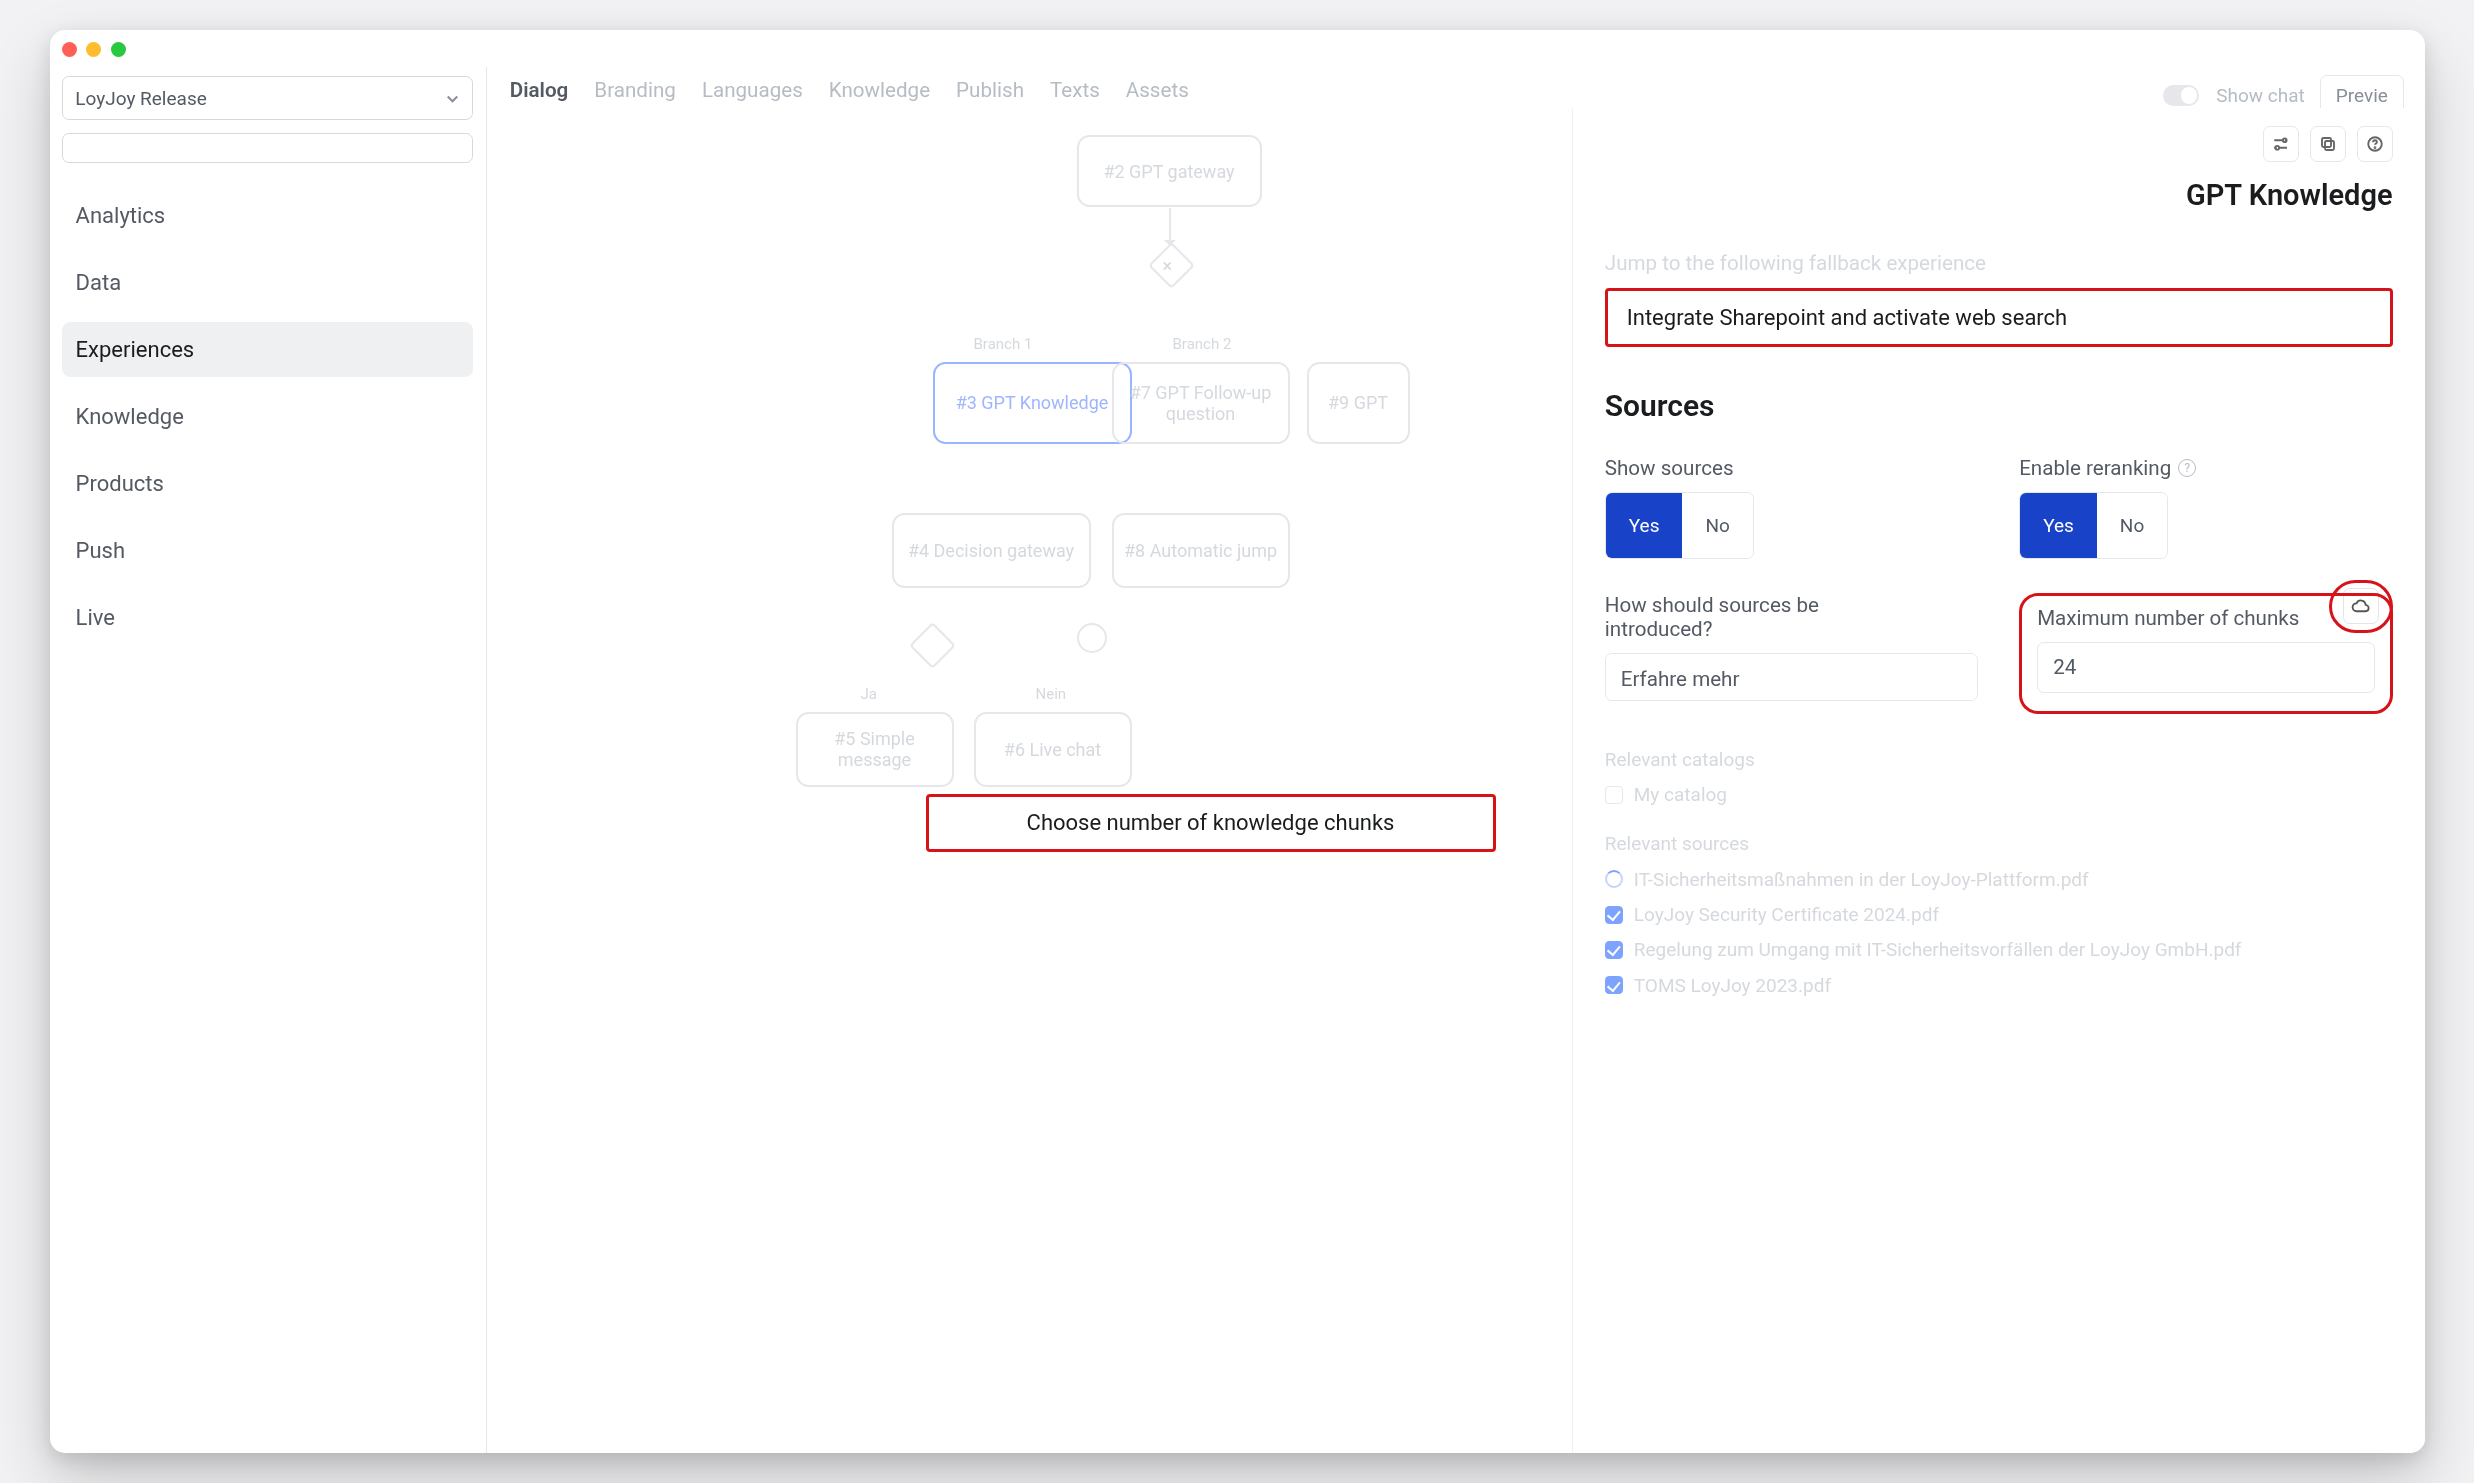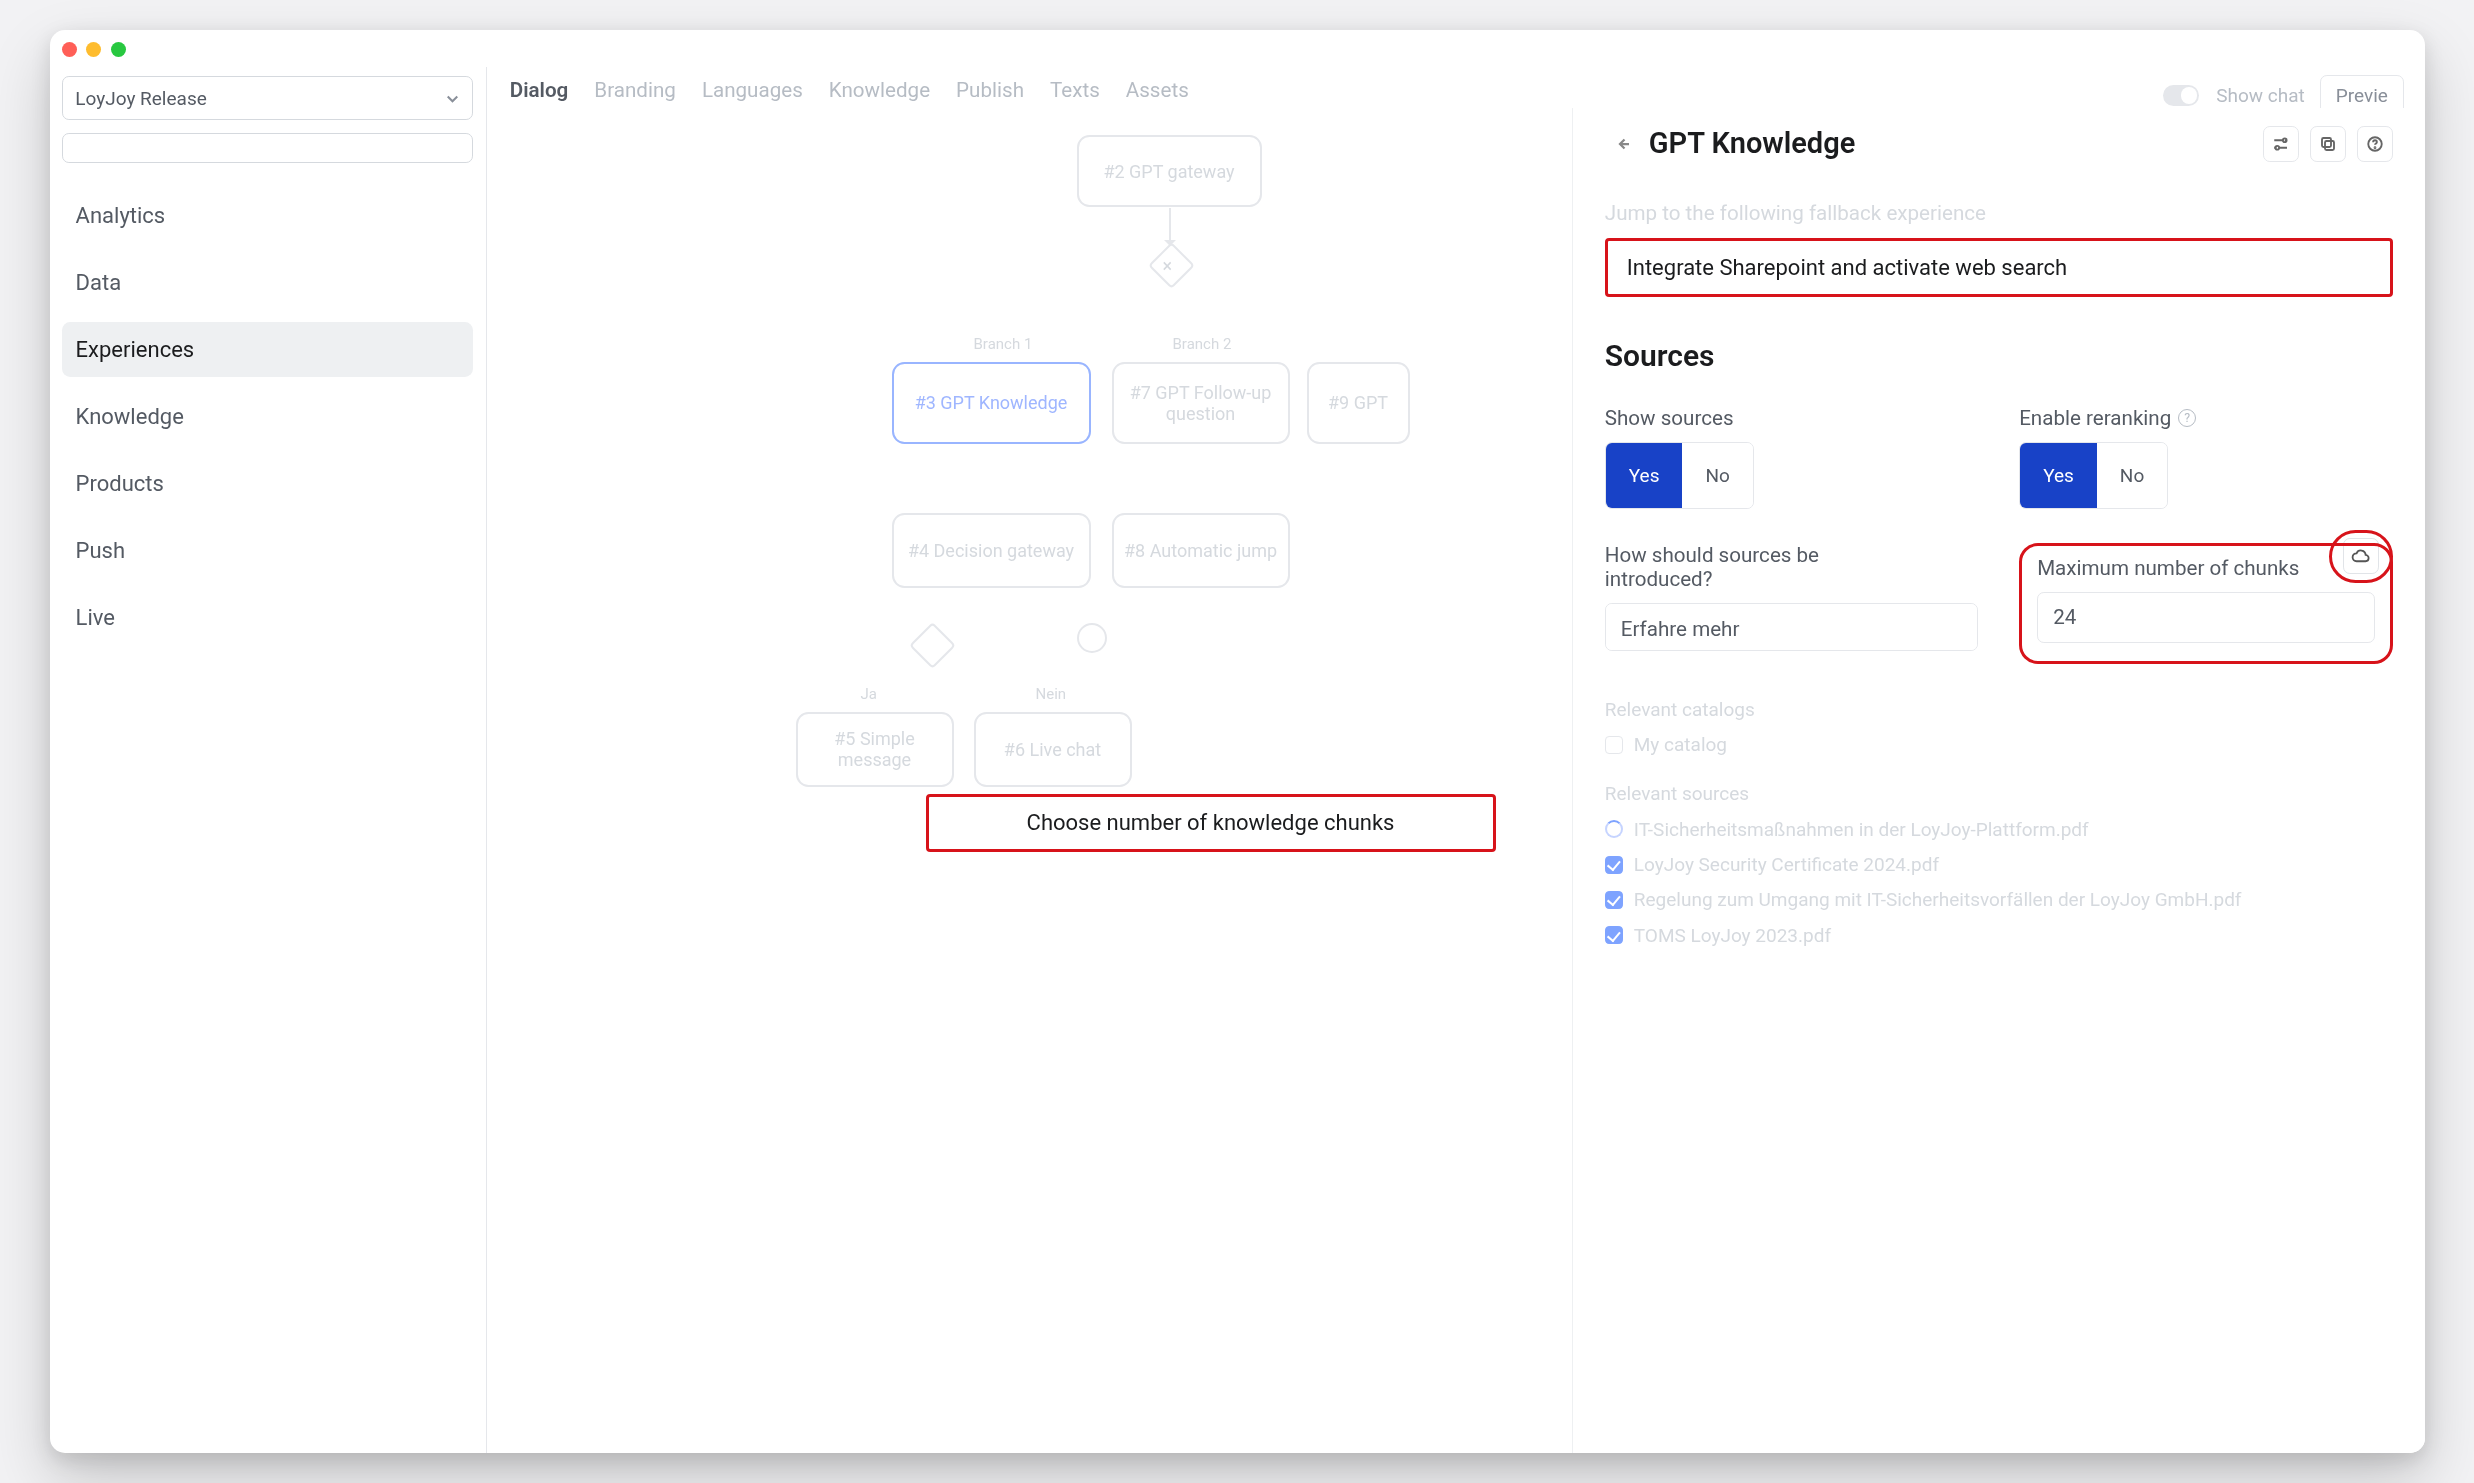--- a/index.html
+++ b/index.html
@@ -41,30 +41,30 @@
   .tabs span.active { color:var(--grey-700); font-weight:600;}
   .topright { position:absolute; right:20.6px; top:8.2px; display:flex; gap:15px; align-items:center;}
   .switch-wrap { display:flex; align-items:center; gap:17px; color:var(--grey-500); font-size:19px;}
   .switch { width:36px; height:20.6px; border-radius:20.6px; background:var(--grey-300); position:relative;}
   .switch::after{content:""; position:absolute; width:16.5px; height:16.5px; border-radius:50%; background:#fff; top:2.1px; right:2.1px;}
   .btn-ghost { border:1.4px solid var(--grey-300); border-radius:6.9px; padding:8.2px 15px; font-size:19px; color:var(--grey-600);}
 
   .canvas { position:absolute; left:206px; right:0; top:62px; bottom:0; pointer-events:none;}
   .canvas-controls { position:absolute; right:549px; top:0; display:flex; flex-direction:column; gap:11px; color:var(--grey-400); font-size:20.6px; align-items:center;}
   .node { position:absolute; border:2.1px solid var(--grey-300); border-radius:12.4px; color:var(--grey-400); font-size:18px; display:flex; align-items:center; justify-content:center; text-align:center; padding:5.5px 9.6px;}
-  .node.blue { border-color:#99b5ff; color:#9fb6ff;}
+  .node.blue { border-color:#99b5ff; color:#9fb6ff;margin-left:41px;}
   .diamond { width:33px; height:33px; transform:rotate(45deg); border:2.1px solid var(--grey-300); border-radius:4.1px;}
   .circle { width:30px; height:30px; border:2.7px solid var(--grey-300); border-radius:50%;}
   .line { position:absolute; background:var(--grey-300);}
   .arrow-down::after{content:""; position:absolute; left:50%; bottom:-6.9px; transform:translateX(-50%); border:6.9px solid transparent; border-top-color:var(--grey-300);}
   .lbl { position:absolute; font-size:15px; color:var(--grey-400);}
 
   .panel { position:absolute; right:0; top:41px; bottom:0; width:44%; min-width:700px; background:#fff; border-left:0.7px solid var(--grey-200);}
   .panel-in { padding:18px 32px;}
-  .panel-head { display:flex; align-items:flex-start; gap:8px; position:relative;}
+  .panel-head { display:flex; align-items:flex-end; gap:16px; position:relative;flex-direction:column;}
   .panel-title { font-size:29px; font-weight:600; color:var(--ink);}
   .icon-btn { width:36px; height:36px; border:1.4px solid var(--grey-300); border-radius:6.9px; display:flex; align-items:center; justify-content:center; background:#fff;}
   .icon-btn.plain { border:none;}
   .icon-row { position:absolute; right:0; display:flex; gap:11px;}
   .subtext { margin-top:39px; font-size:20.6px; color:var(--grey-400);}
   .card { margin-top:13.7px; border:1.4px solid var(--grey-300); border-radius:9.6px; padding:13.7px 19px; font-size:22px; color:var(--ink);}
   .card.annot-box{ border:3.4px solid var(--annot); border-radius:4.1px;}
   .h-section { font-size:30px; font-weight:600; color:var(--ink); margin-top:41px;}
   .cloud-ann { position:absolute; right:0; top:192px;}
   .cloud-oval { border:3.4px solid var(--annot); border-radius:27.5px; padding:5.5px 11px; display:flex; align-items:center; justify-content:center;}

